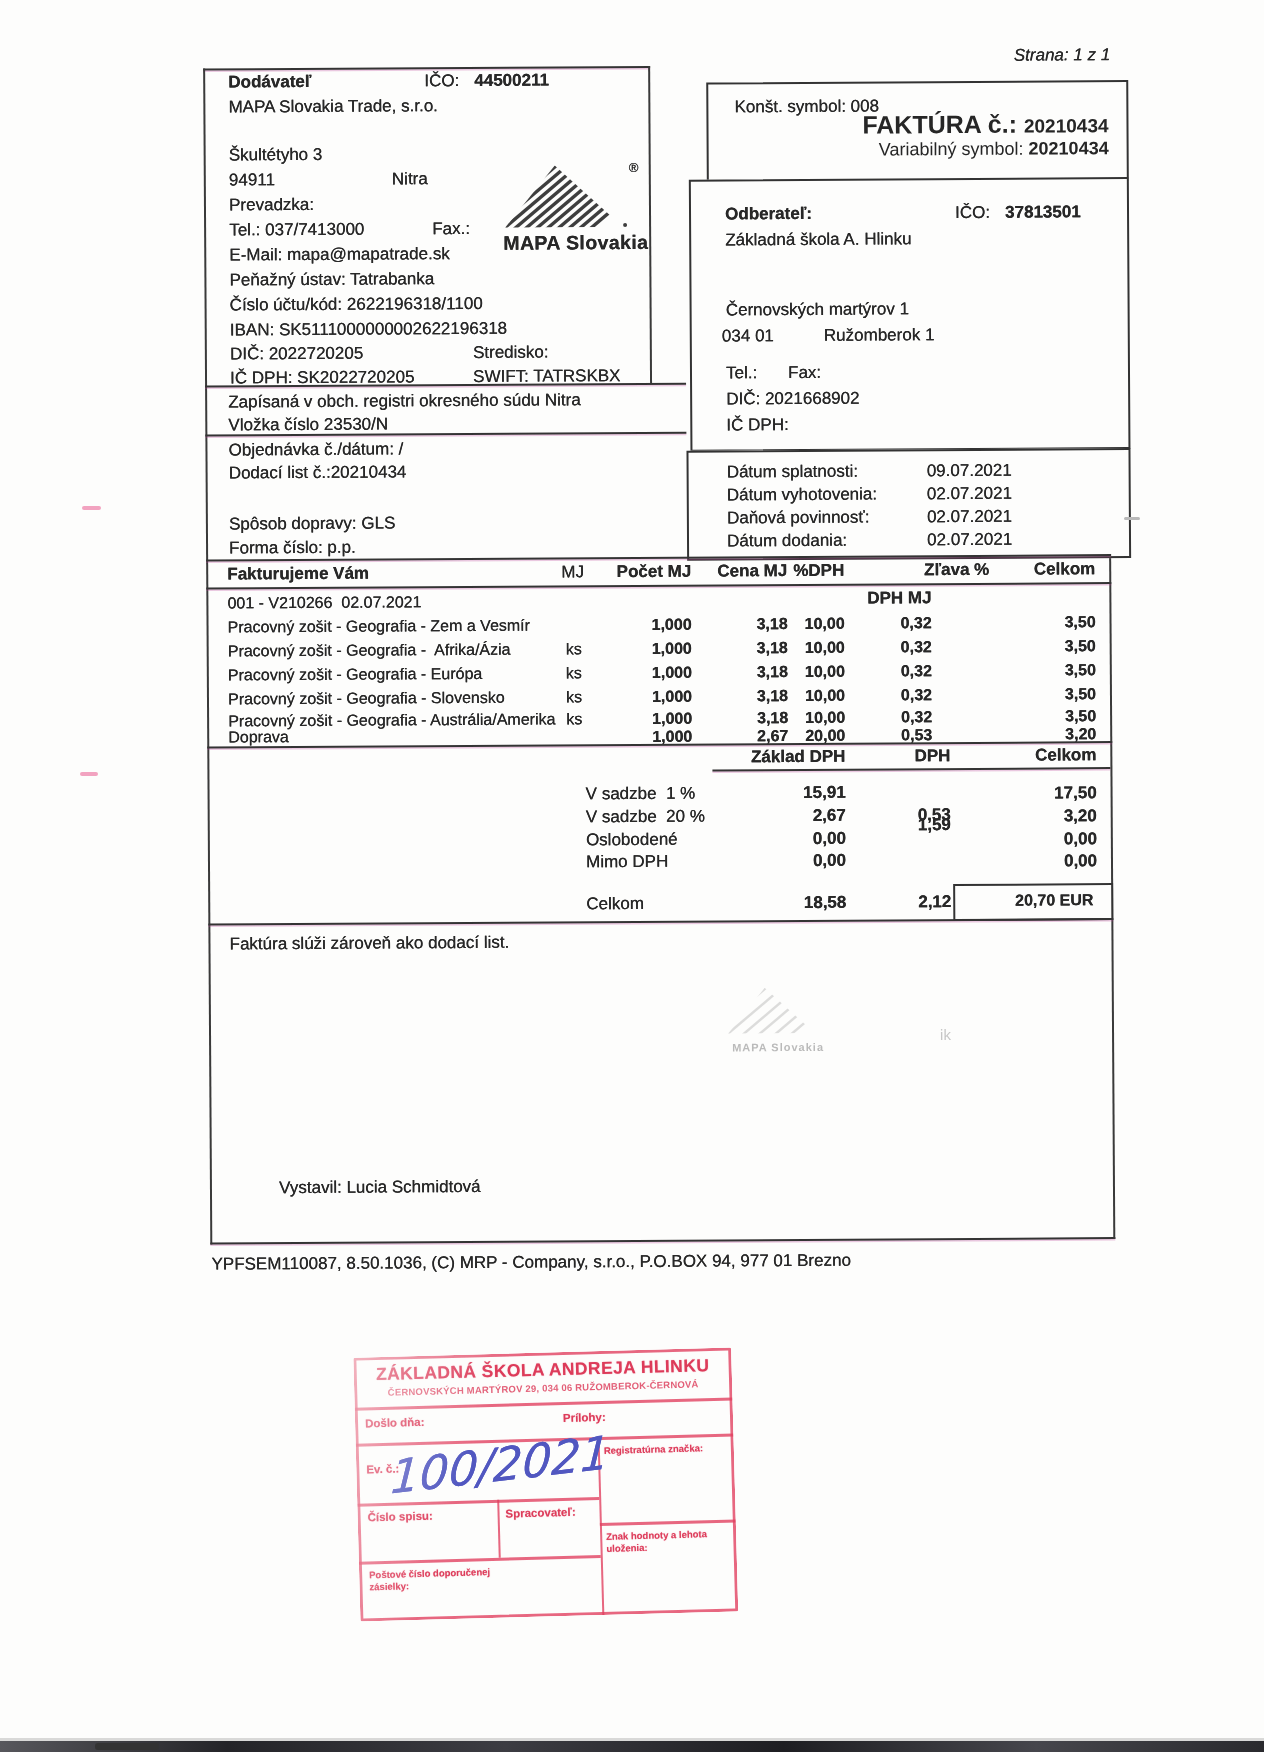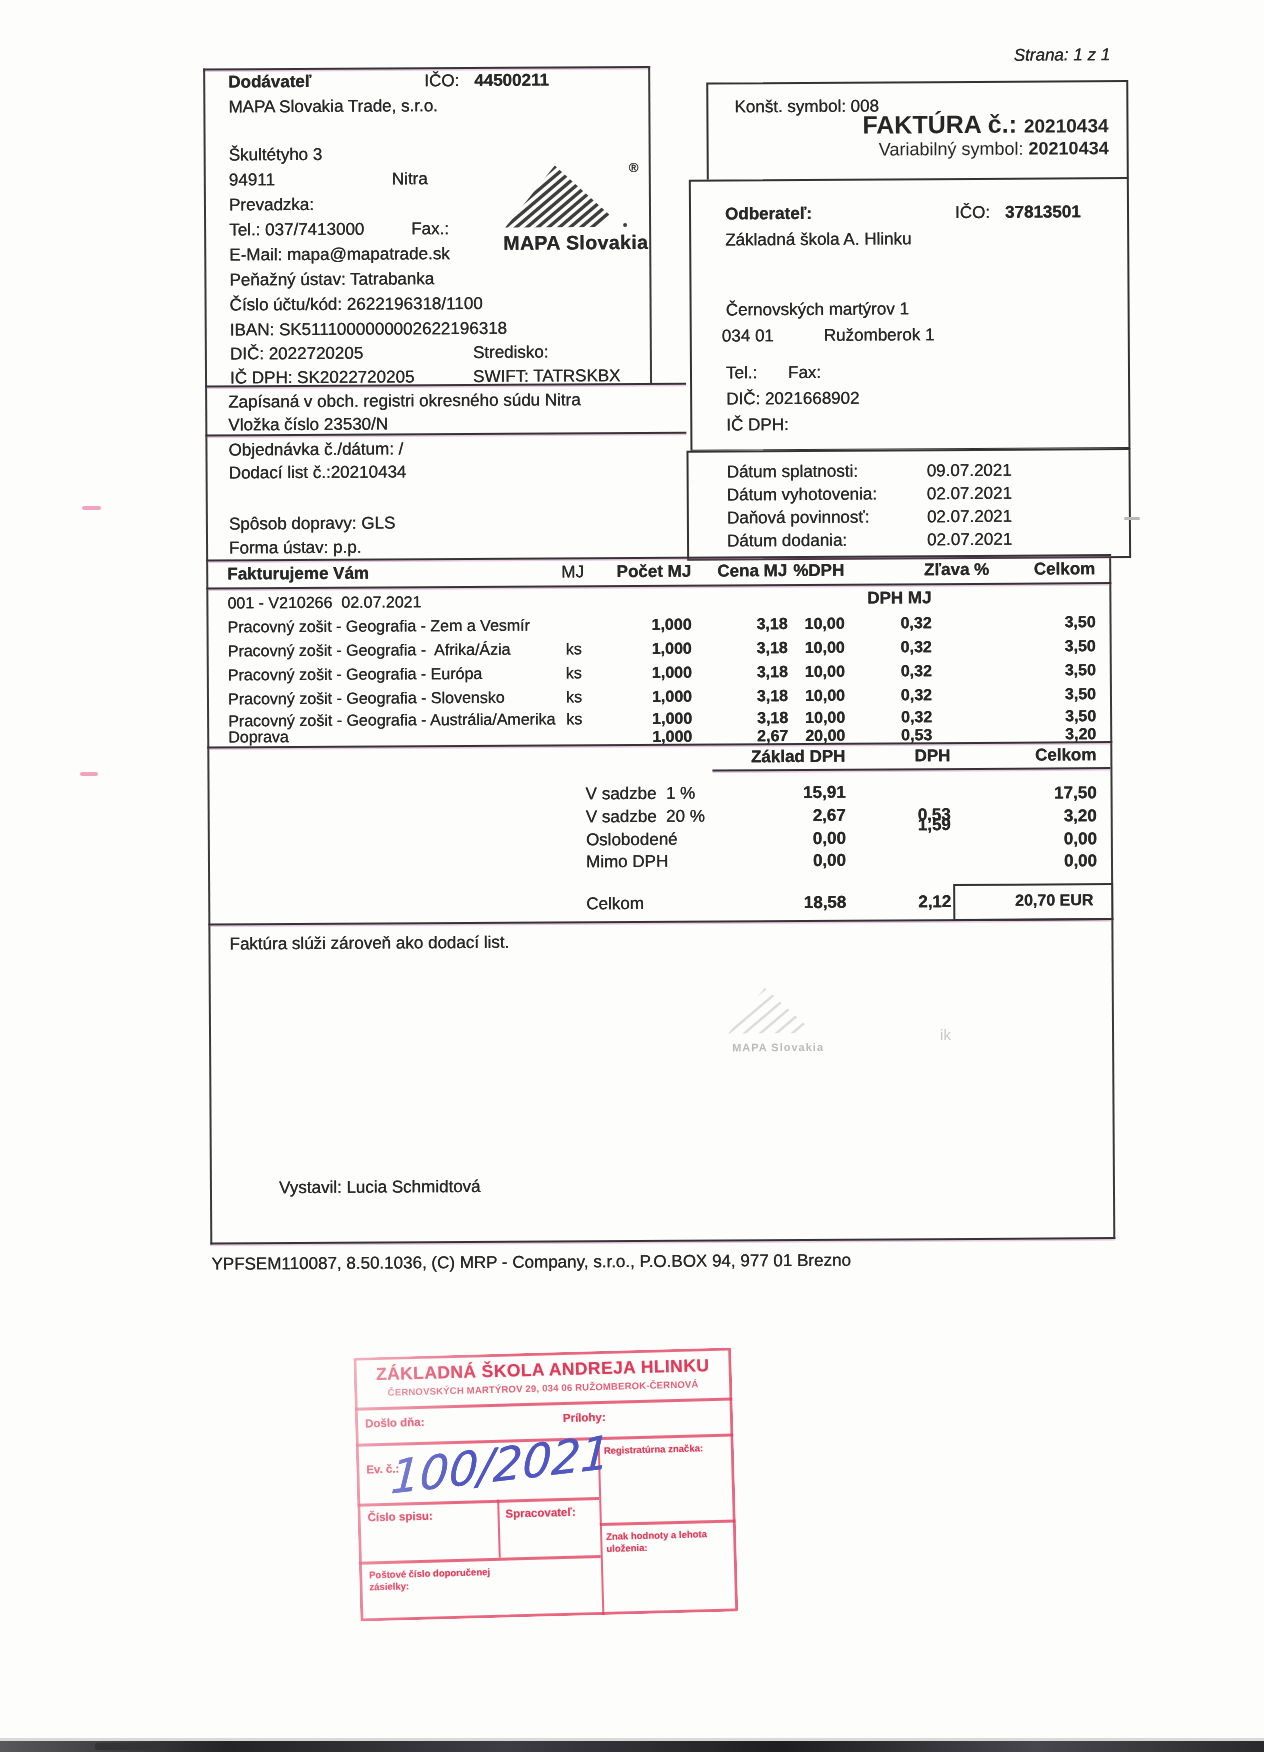--- a/index.html
+++ b/index.html
@@ -71,35 +71,35 @@
 
   <div class="t b" style="left:232px; top:70px;">Dodávateľ</div>
   <div class="t" style="left:428px; top:70px;">IČO:</div>
   <div class="t b" style="left:478px; top:70px;">44500211</div>
   <div class="t" style="left:232px; top:95px;">MAPA Slovakia Trade, s.r.o.</div>
   <div class="t" style="left:232px; top:143px;">Škultétyho 3</div>
   <div class="t" style="left:232px; top:168px;">94911</div>
   <div class="t" style="left:395px; top:168px;">Nitra</div>
   <div class="t" style="left:232px; top:193px;">Prevadzka:</div>
   <div class="t" style="left:232px; top:218px;">Tel.: 037/7413000</div>
-  <div class="t" style="left:414px; top:218px;">Fax.:</div>
+  <div class="t" style="left:435px; top:218px;">Fax.:</div>
   <div class="t" style="left:232px; top:243px;">E-Mail: mapa@mapatrade.sk</div>
   <div class="t" style="left:232px; top:268px;">Peňažný ústav: Tatrabanka</div>
   <div class="t" style="left:232px; top:293px;">Číslo účtu/kód: 2622196318/1100</div>
   <div class="t" style="left:232px; top:318px;">IBAN: SK5111000000002622196318</div>
   <div class="t" style="left:232px; top:342px;">DIČ: 2022720205</div>
   <div class="t" style="left:475px; top:342px;">Stredisko:</div>
   <div class="t" style="left:232px; top:366px;">IČ DPH: SK2022720205</div>
   <div class="t" style="left:475px; top:366px;">SWIFT: TATRSKBX</div>
   <div class="t" style="left:230px; top:390px;">Zapísaná v obch. registri okresného súdu Nitra</div>
   <div class="t" style="left:230px; top:413px;">Vložka číslo 23530/N</div>
   <div class="t" style="left:230px; top:438px;">Objednávka č./dátum: /</div>
   <div class="t" style="left:230px; top:461px;">Dodací list č.:20210434</div>
   <div class="t" style="left:230px; top:512px;">Spôsob dopravy: GLS</div>
-  <div class="t" style="left:230px; top:536px;">Forma ústav: p.p.</div>
+  <div class="t" style="left:230px; top:536px;">Forma číslo: p.p.</div>
 
   <div style="position:absolute; left:508px; top:165px;">
     <svg width="122" height="66" viewBox="0 0 122 66">
       <defs>
             <clipPath id="tri">
               <polygon points="50,0 0,62 118,62"></polygon>
             </clipPath>
           </defs>
       <g clip-path="url(#tri)">
         <g transform="rotate(50 60 31)">

